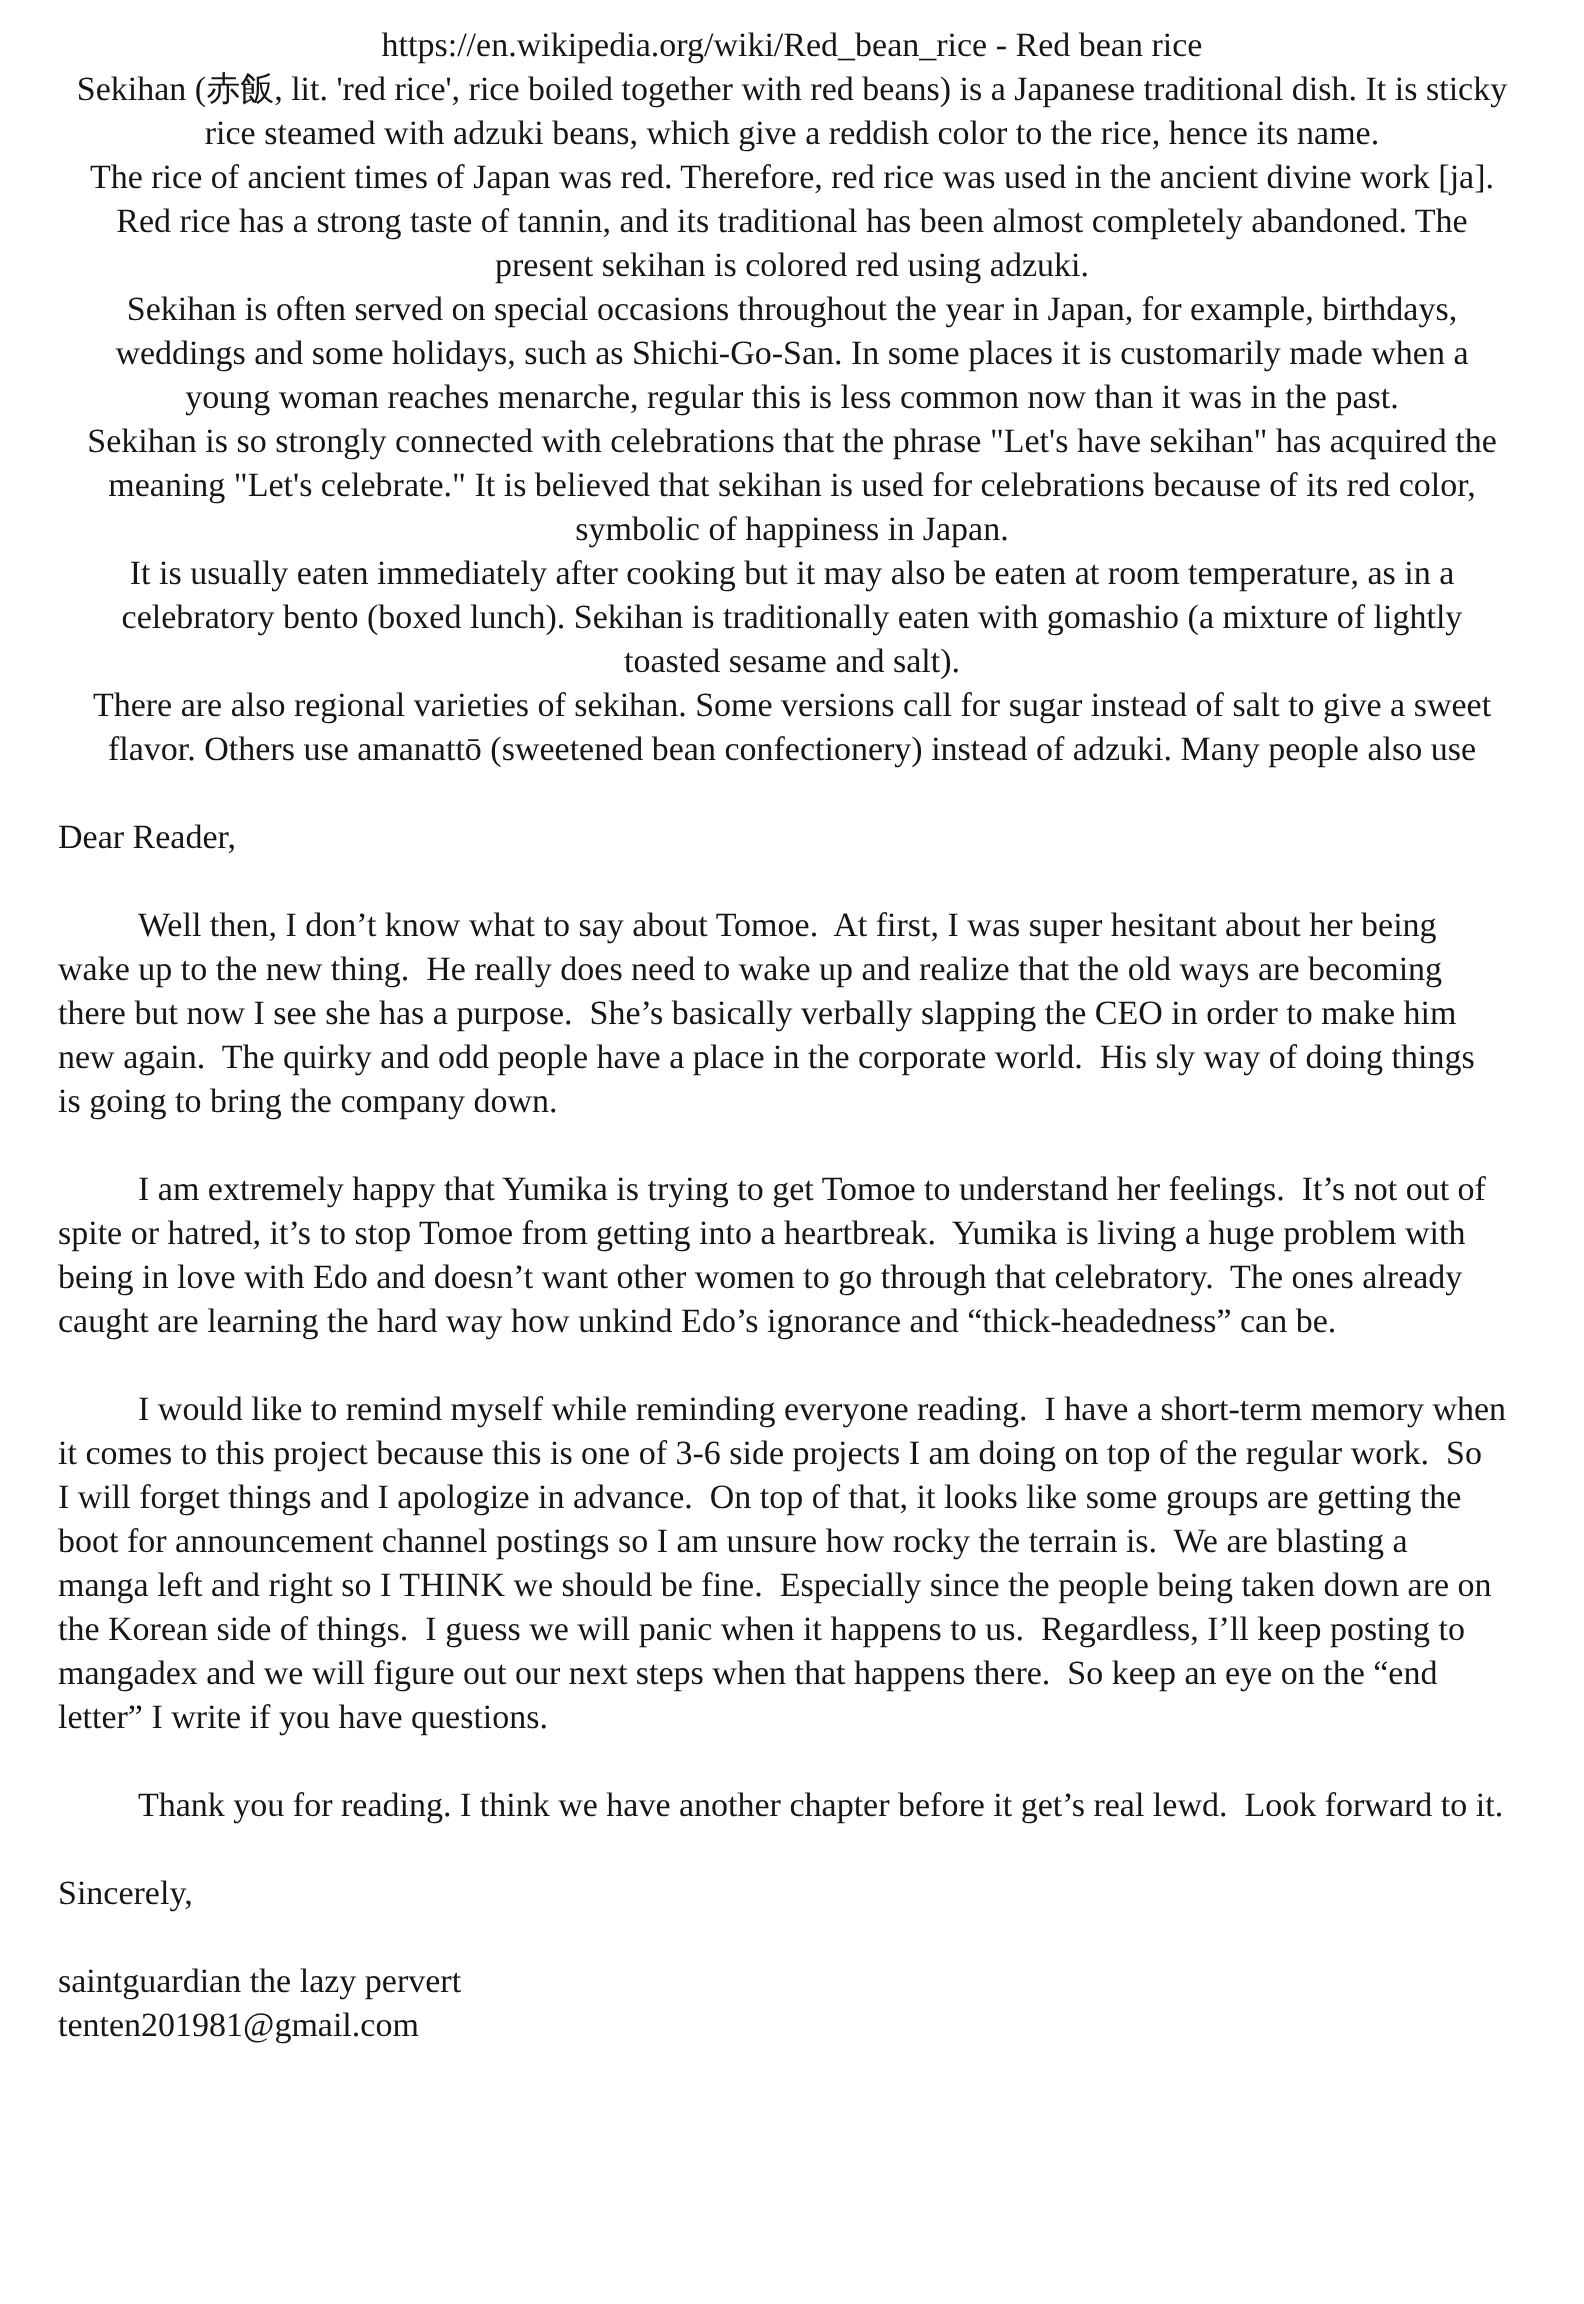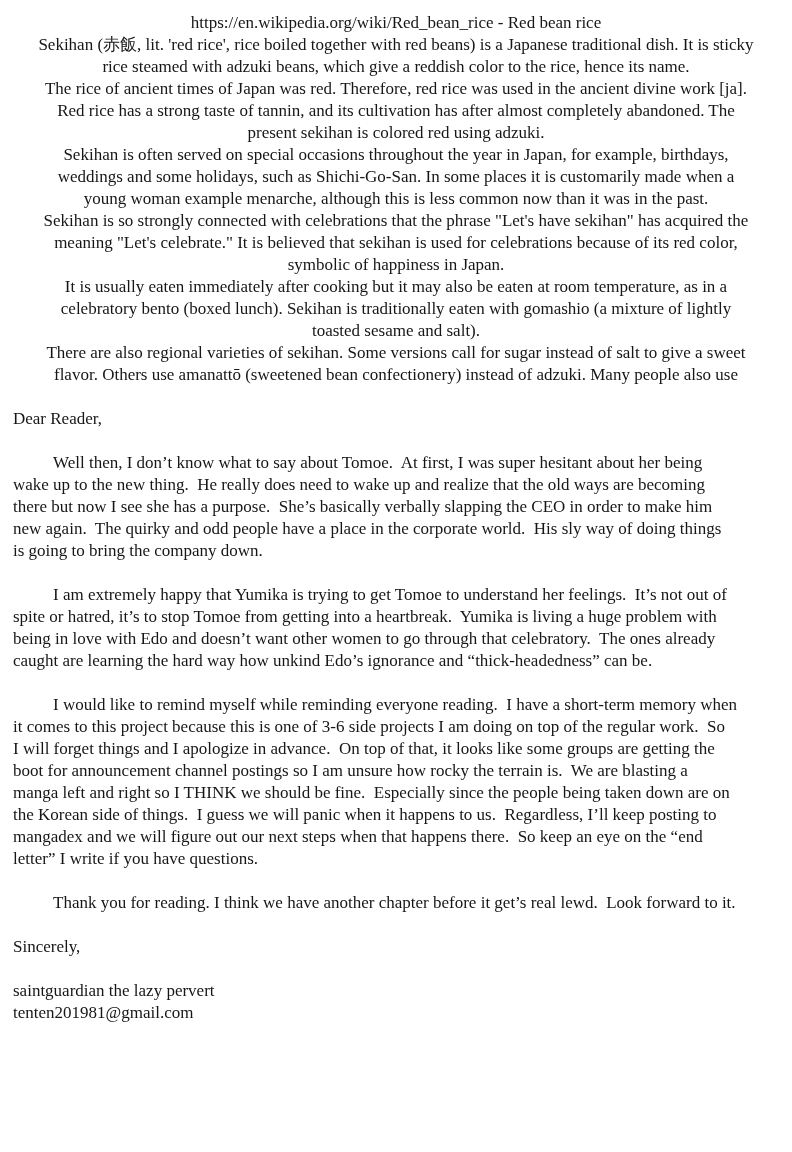--- a/index.html
+++ b/index.html
@@ -29,39 +29,40 @@
     text-align: center;
   }
   .indent {
     padding-left: 40px;
   }
   .salutation,
   .paragraph,
   .closing,
   .signature-block {
     margin-top: 22px;
+    margin-left: 16px;
   }
 </style>
 </head>
 <body>
 
 <div class="page">
   <div class="content">
 
     <div class="wiki-block">
       <div class="line center">https://en.wikipedia.org/wiki/Red_bean_rice - Red bean rice</div>
       <div id="wiki-lines">
           <div class="line center">Sekihan (赤飯, lit. 'red rice', rice boiled together with red beans) is a Japanese traditional dish. It is sticky</div>
           <div class="line center">rice steamed with adzuki beans, which give a reddish color to the rice, hence its name.</div>
           <div class="line center">The rice of ancient times of Japan was red. Therefore, red rice was used in the ancient divine work [ja].</div>
-          <div class="line center">Red rice has a strong taste of tannin, and its cultivation has after almost completely abandoned. The</div>
+          <div class="line center">Red rice has a strong taste of tannin, and its traditional has been almost completely abandoned. The</div>
           <div class="line center">present sekihan is colored red using adzuki.</div>
           <div class="line center">Sekihan is often served on special occasions throughout the year in Japan, for example, birthdays,</div>
           <div class="line center">weddings and some holidays, such as Shichi-Go-San. In some places it is customarily made when a</div>
-          <div class="line center">young woman example menarche, although this is less common now than it was in the past.</div>
+          <div class="line center">young woman reaches menarche, regular this is less common now than it was in the past.</div>
           <div class="line center">Sekihan is so strongly connected with celebrations that the phrase "Let's have sekihan" has acquired the</div>
           <div class="line center">meaning "Let's celebrate." It is believed that sekihan is used for celebrations because of its red color,</div>
           <div class="line center">symbolic of happiness in Japan.</div>
           <div class="line center">It is usually eaten immediately after cooking but it may also be eaten at room temperature, as in a</div>
           <div class="line center">celebratory bento (boxed lunch). Sekihan is traditionally eaten with gomashio (a mixture of lightly</div>
           <div class="line center">toasted sesame and salt).</div>
           <div class="line center">There are also regional varieties of sekihan. Some versions call for sugar instead of salt to give a sweet</div>
           <div class="line center">flavor. Others use amanattō (sweetened bean confectionery) instead of adzuki. Many people also use</div>
         </div>
     </div>

